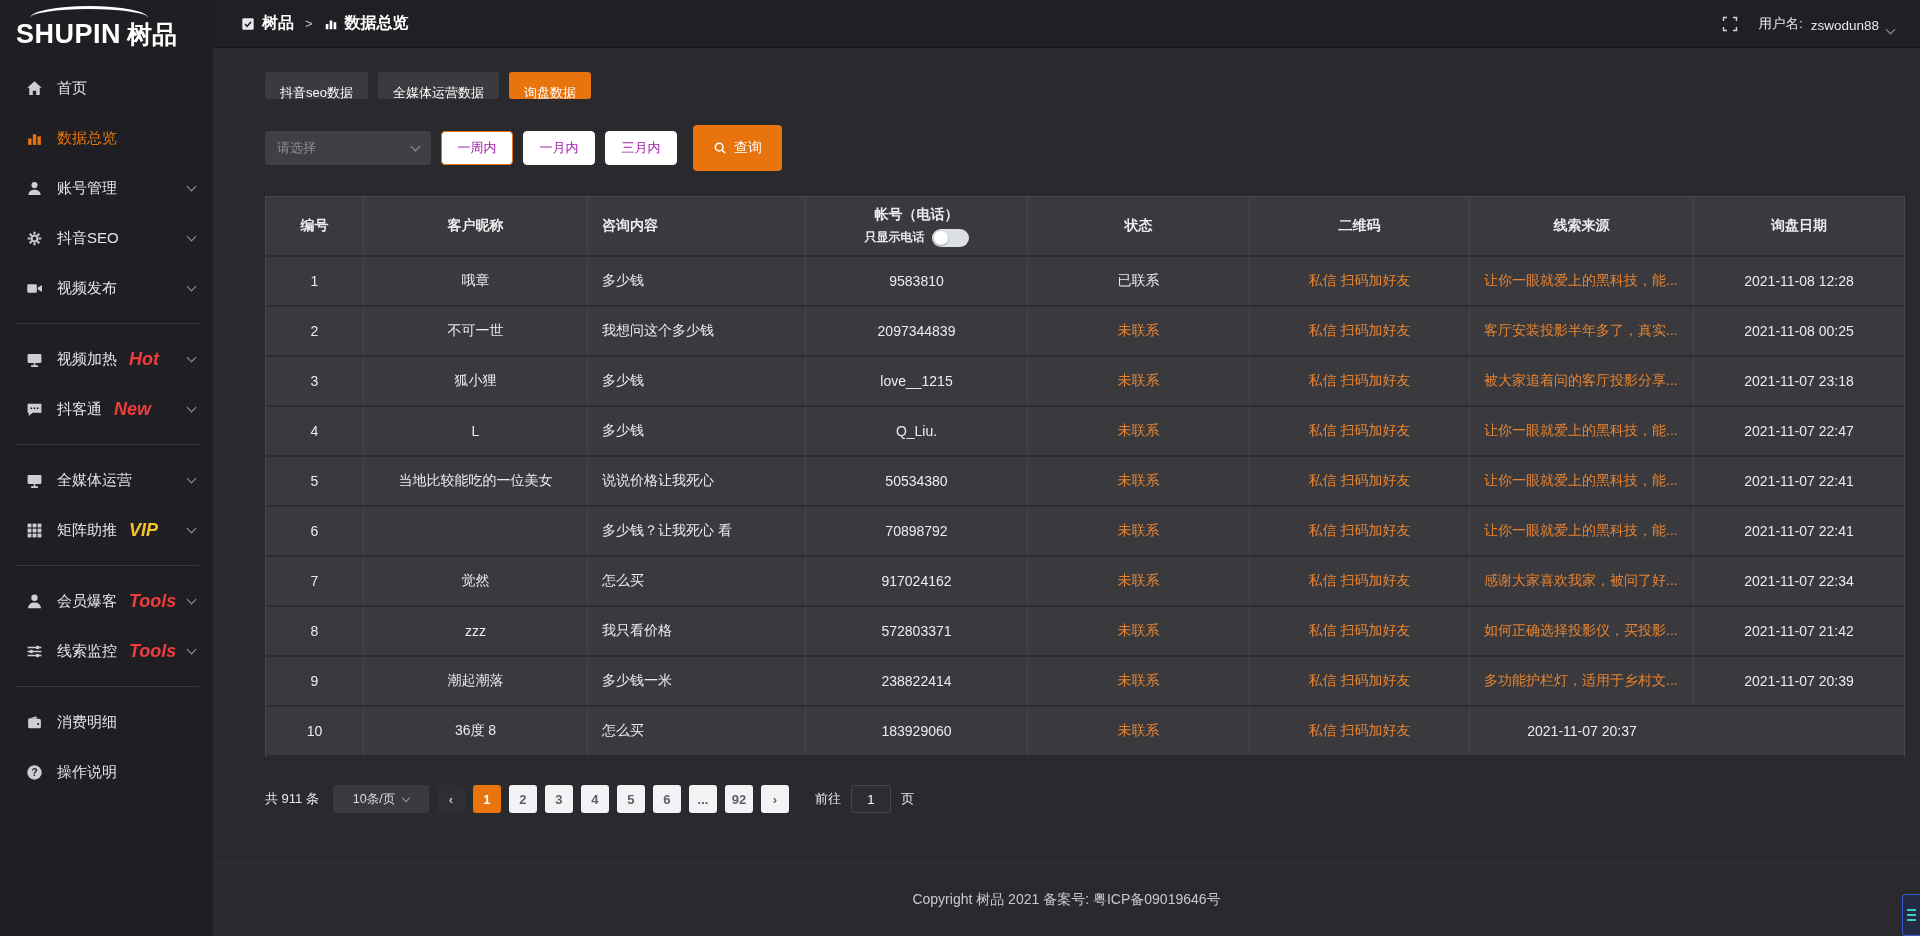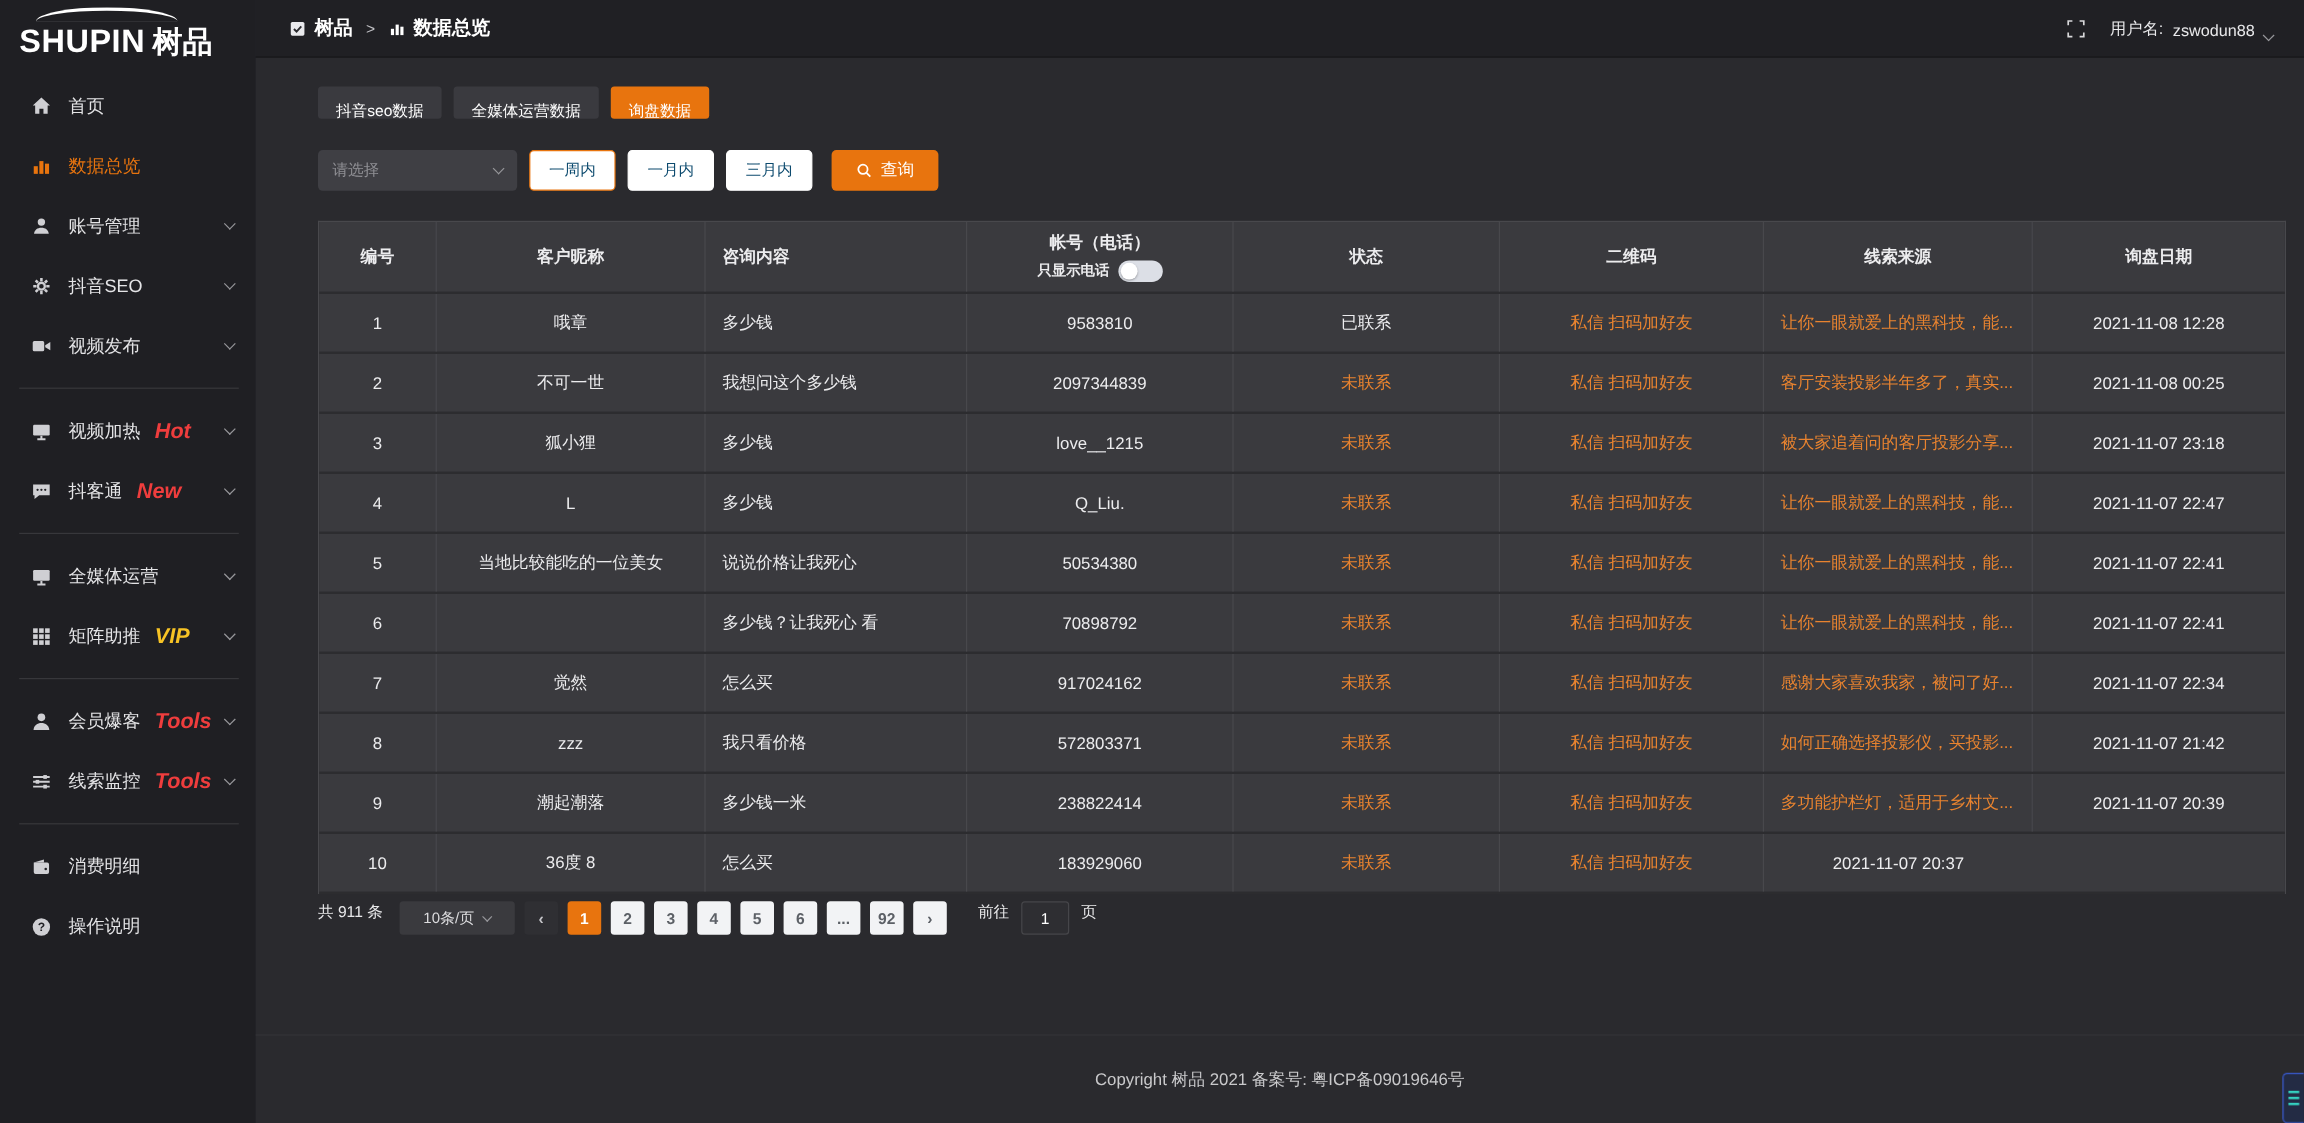--- a/index.html
+++ b/index.html
@@ -43,42 +43,42 @@
 
   
   .tabs { display:flex; gap:10px; }
   .tab { height:27px; padding:12px 15px; border:none; border-radius:3px; background:#3a3a3f; color:#fff; font-size:13px; font-family:inherit; cursor:pointer; }
   .tab.active { background:#e8740e; }
 
   
   .filters { margin-top:26px; display:flex; align-items:center; }
   .select { width:166px; height:34px; background:#3f3f44; border-radius:4px; display:flex; align-items:center; padding:0 12px; font-size:13px; color:#8f8f94; cursor:pointer; }
   .select .caret { margin-left:auto; }
-  .range-btn { height:34px; width:72px; margin-left:10px; background:#fff; border:1px solid #fff; border-radius:4px; color:#0c4a6e; font-size:13px; font-family:inherit; cursor:pointer; }
+  .range-btn { height:34px; width:72px; margin-left:10px; background:#fff; border:1px solid #fff; border-radius:4px; color:#a21caf; font-size:13px; font-family:inherit; cursor:pointer; }
   .range-btn.active { border:1px solid #e8740e; }
-  .search-btn { height:34px; margin-left:16px; padding:0 20px; background:#e8740e; border:none; border-radius:4px; color:#fff; font-size:14px; font-family:inherit; display:flex; align-items:center; gap:7px; cursor:pointer; }
+  .search-btn { height:46px; margin-left:16px; padding:0 20px; background:#e8740e; border:none; border-radius:4px; color:#fff; font-size:14px; font-family:inherit; display:flex; align-items:center; gap:7px; cursor:pointer; }
   .search-btn svg { width:14px; height:14px; }
 
   
   .table { margin-top:25px; border:1px solid #48484c; border-bottom:none; }
   .thead, .tr { display:grid; grid-template-columns:98px 224px 218px 222px 222px 220px 224px minmax(0,1fr); background:#3a3a3e; }
   .thead { height:60px; border-bottom:2px solid #2c2c2f; }
   .tr { height:50px; border-bottom:2px solid #2c2c2f; }
   .th, .td { display:flex; align-items:center; justify-content:center; font-size:14px; color:#ececee; border-right:1px solid #48484c; overflow:hidden; white-space:nowrap; }
   .th { font-weight:bold; }
   .th:last-child, .td:last-child { border-right:none; }
   .l { justify-content:flex-start; padding:0 14px; }
   .orange { color:#e8832f; }
   .acc-head { flex-direction:column; gap:5px; }
   .acc-sub { display:flex; align-items:center; gap:7px; font-size:12px; font-weight:bold; }
   .switch { width:37px; height:18px; border-radius:9px; background:#dcdfe6; position:relative; cursor:pointer; flex-shrink:0; }
   .switch::after { content:''; position:absolute; left:2px; top:2px; width:14px; height:14px; border-radius:50%; background:#fff; box-shadow:0 1px 2px rgba(0,0,0,.3); }
 
   
-  .pagination { margin-top:6px; display:flex; align-items:flex-start; font-size:13px; color:#e8e8ea; }
+  .pagination { margin-top:28px; display:flex; align-items:center; font-size:13px; color:#e8e8ea; }
   .psel { width:96px; height:28px; margin-left:14px; background:#3a3a3e; border-radius:3px; display:flex; align-items:center; justify-content:center; gap:8px; font-size:12.5px; color:#dcdcde; cursor:pointer; }
   .psel .caret { width:6px; height:6px; margin-top:-2px; }
   .pbtn { min-width:28px; height:28px; margin-left:8px; border:none; border-radius:3px; font-size:13px; font-weight:bold; font-family:inherit; cursor:pointer; display:flex; align-items:center; justify-content:center; padding:0 6px; }
   .pbtn.dark { background:#2f2f33; color:#c5c5c9; }
   .pbtn.light { background:#f2f3f5; color:#5c6066; }
   .pbtn.active { background:#e8740e; color:#fff; }
   .goto-label { margin-left:26px; }
   .goto-input { width:40px; height:28px; margin:0 10px; background:#2e2e32; border:1px solid #46464a; border-radius:3px; color:#fff; font-size:13px; text-align:center; font-family:inherit; }
 
   

